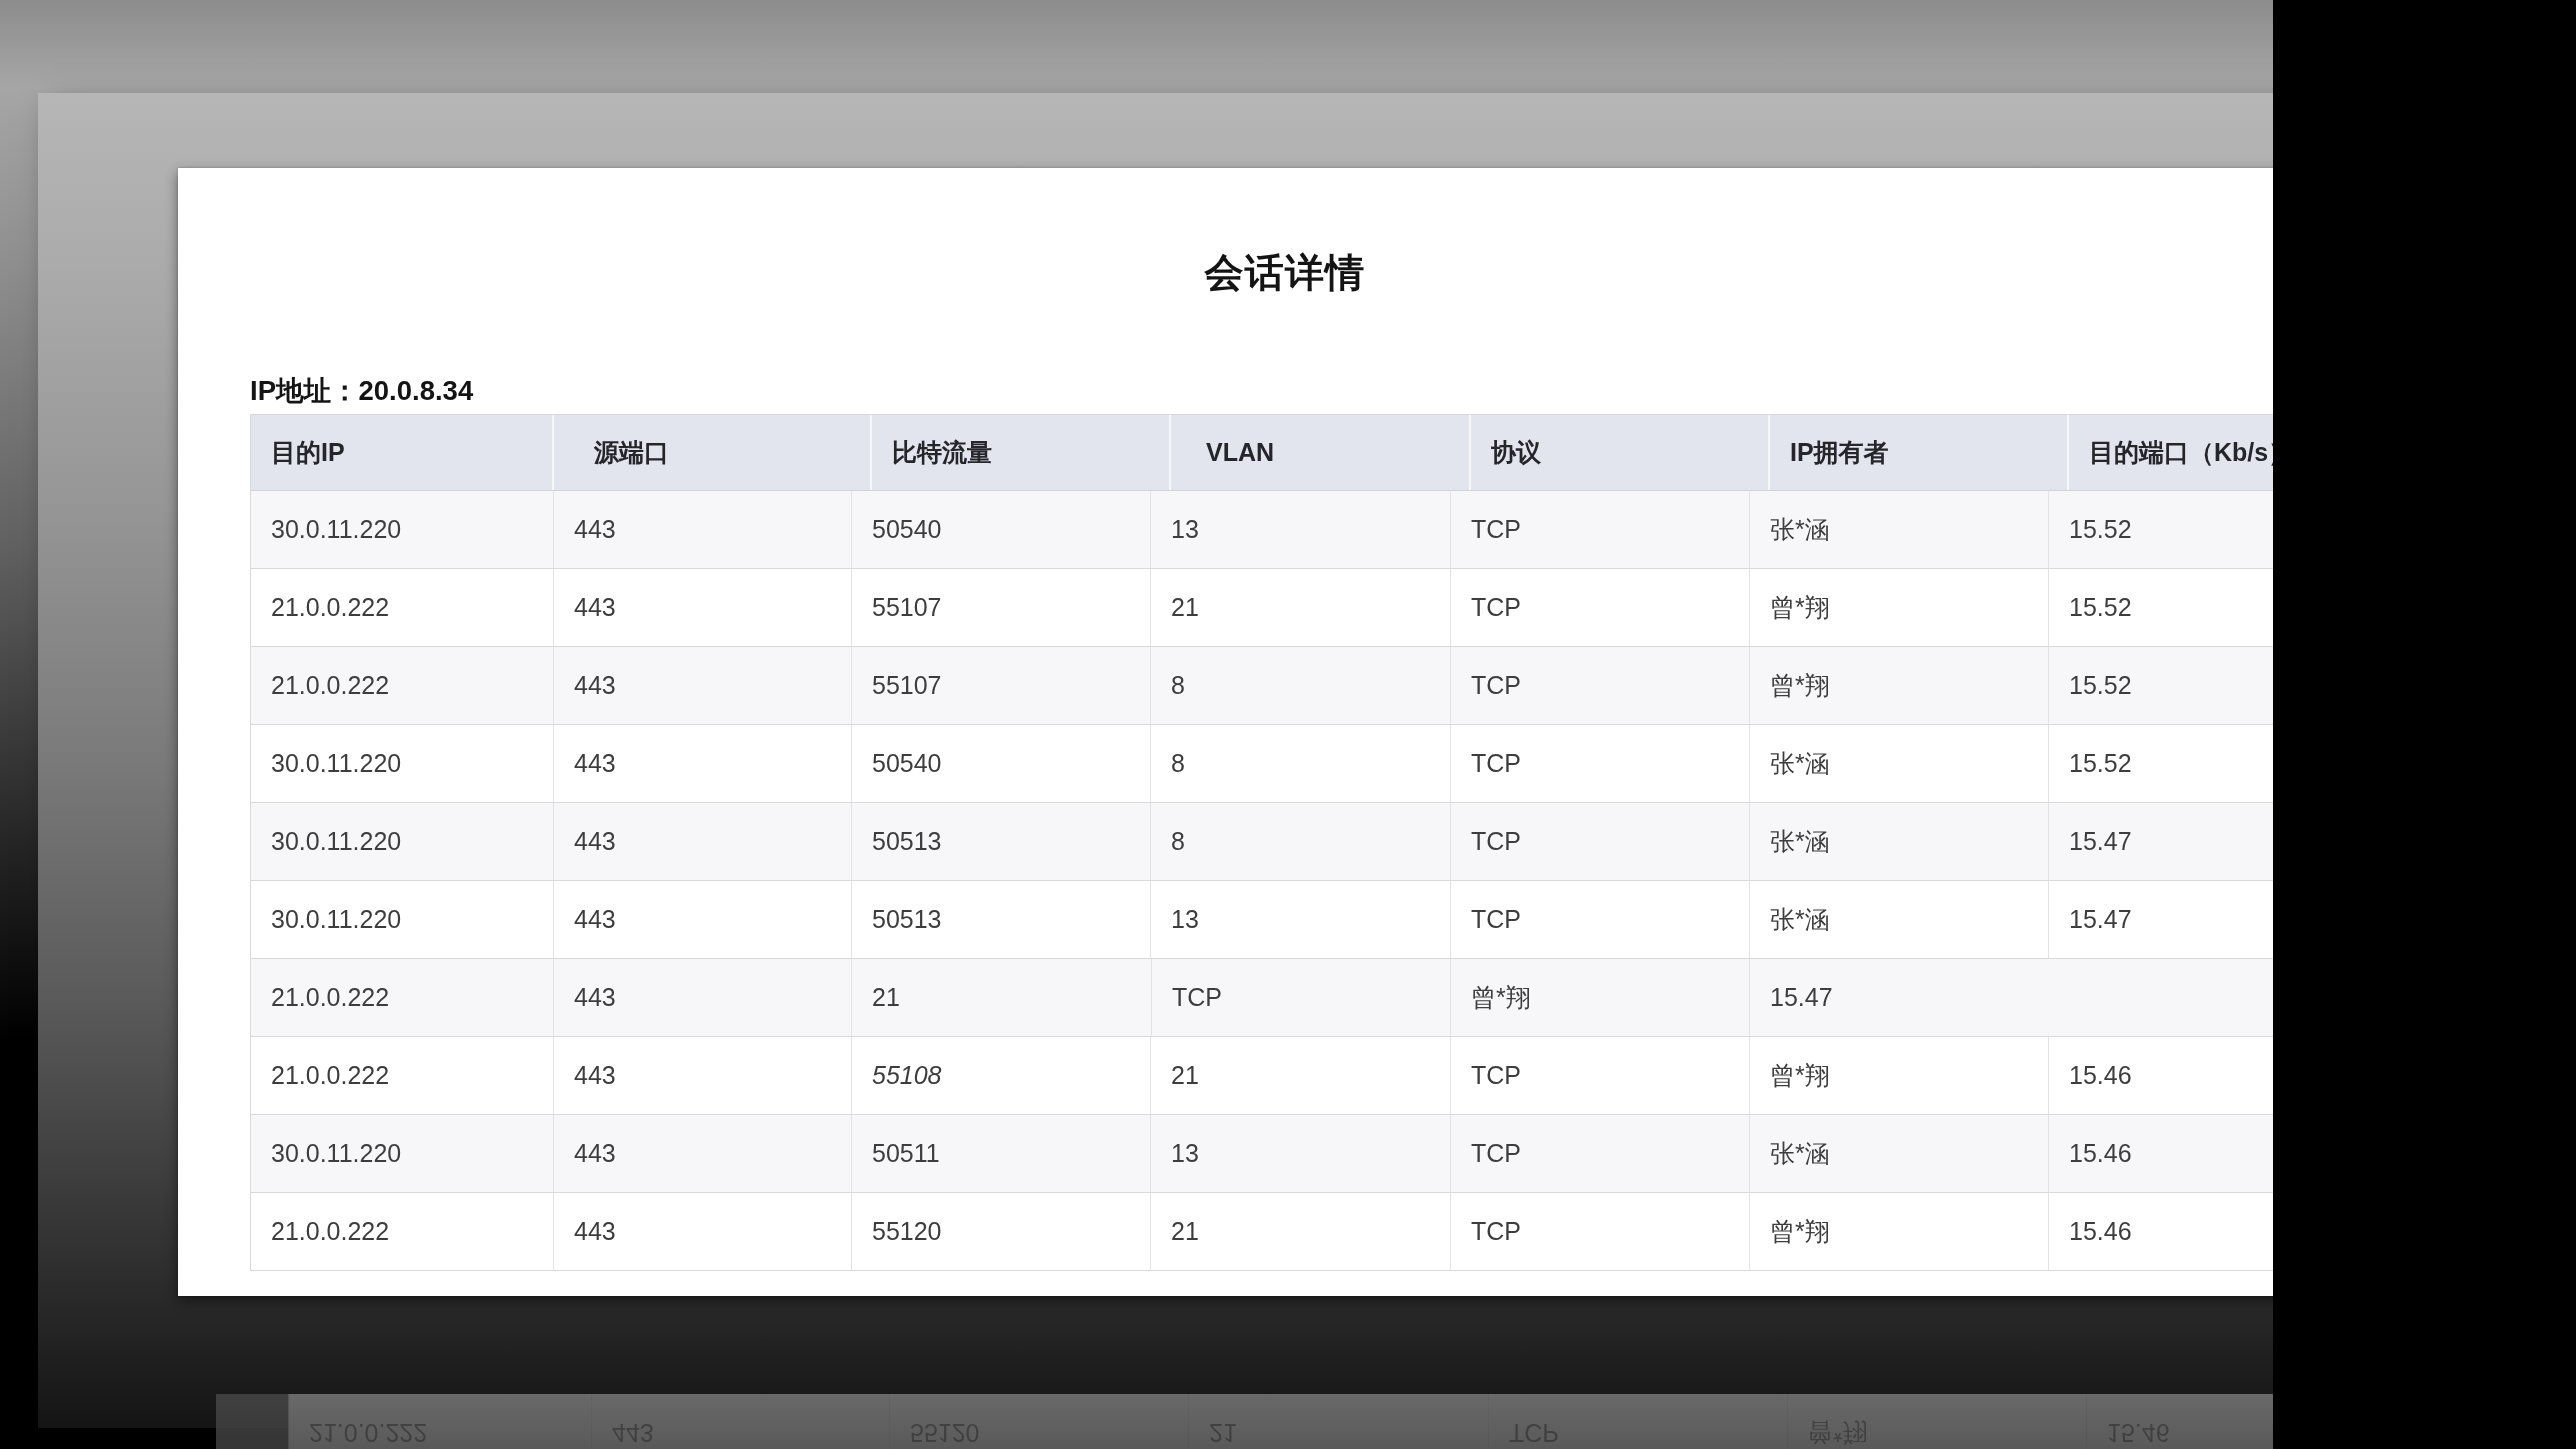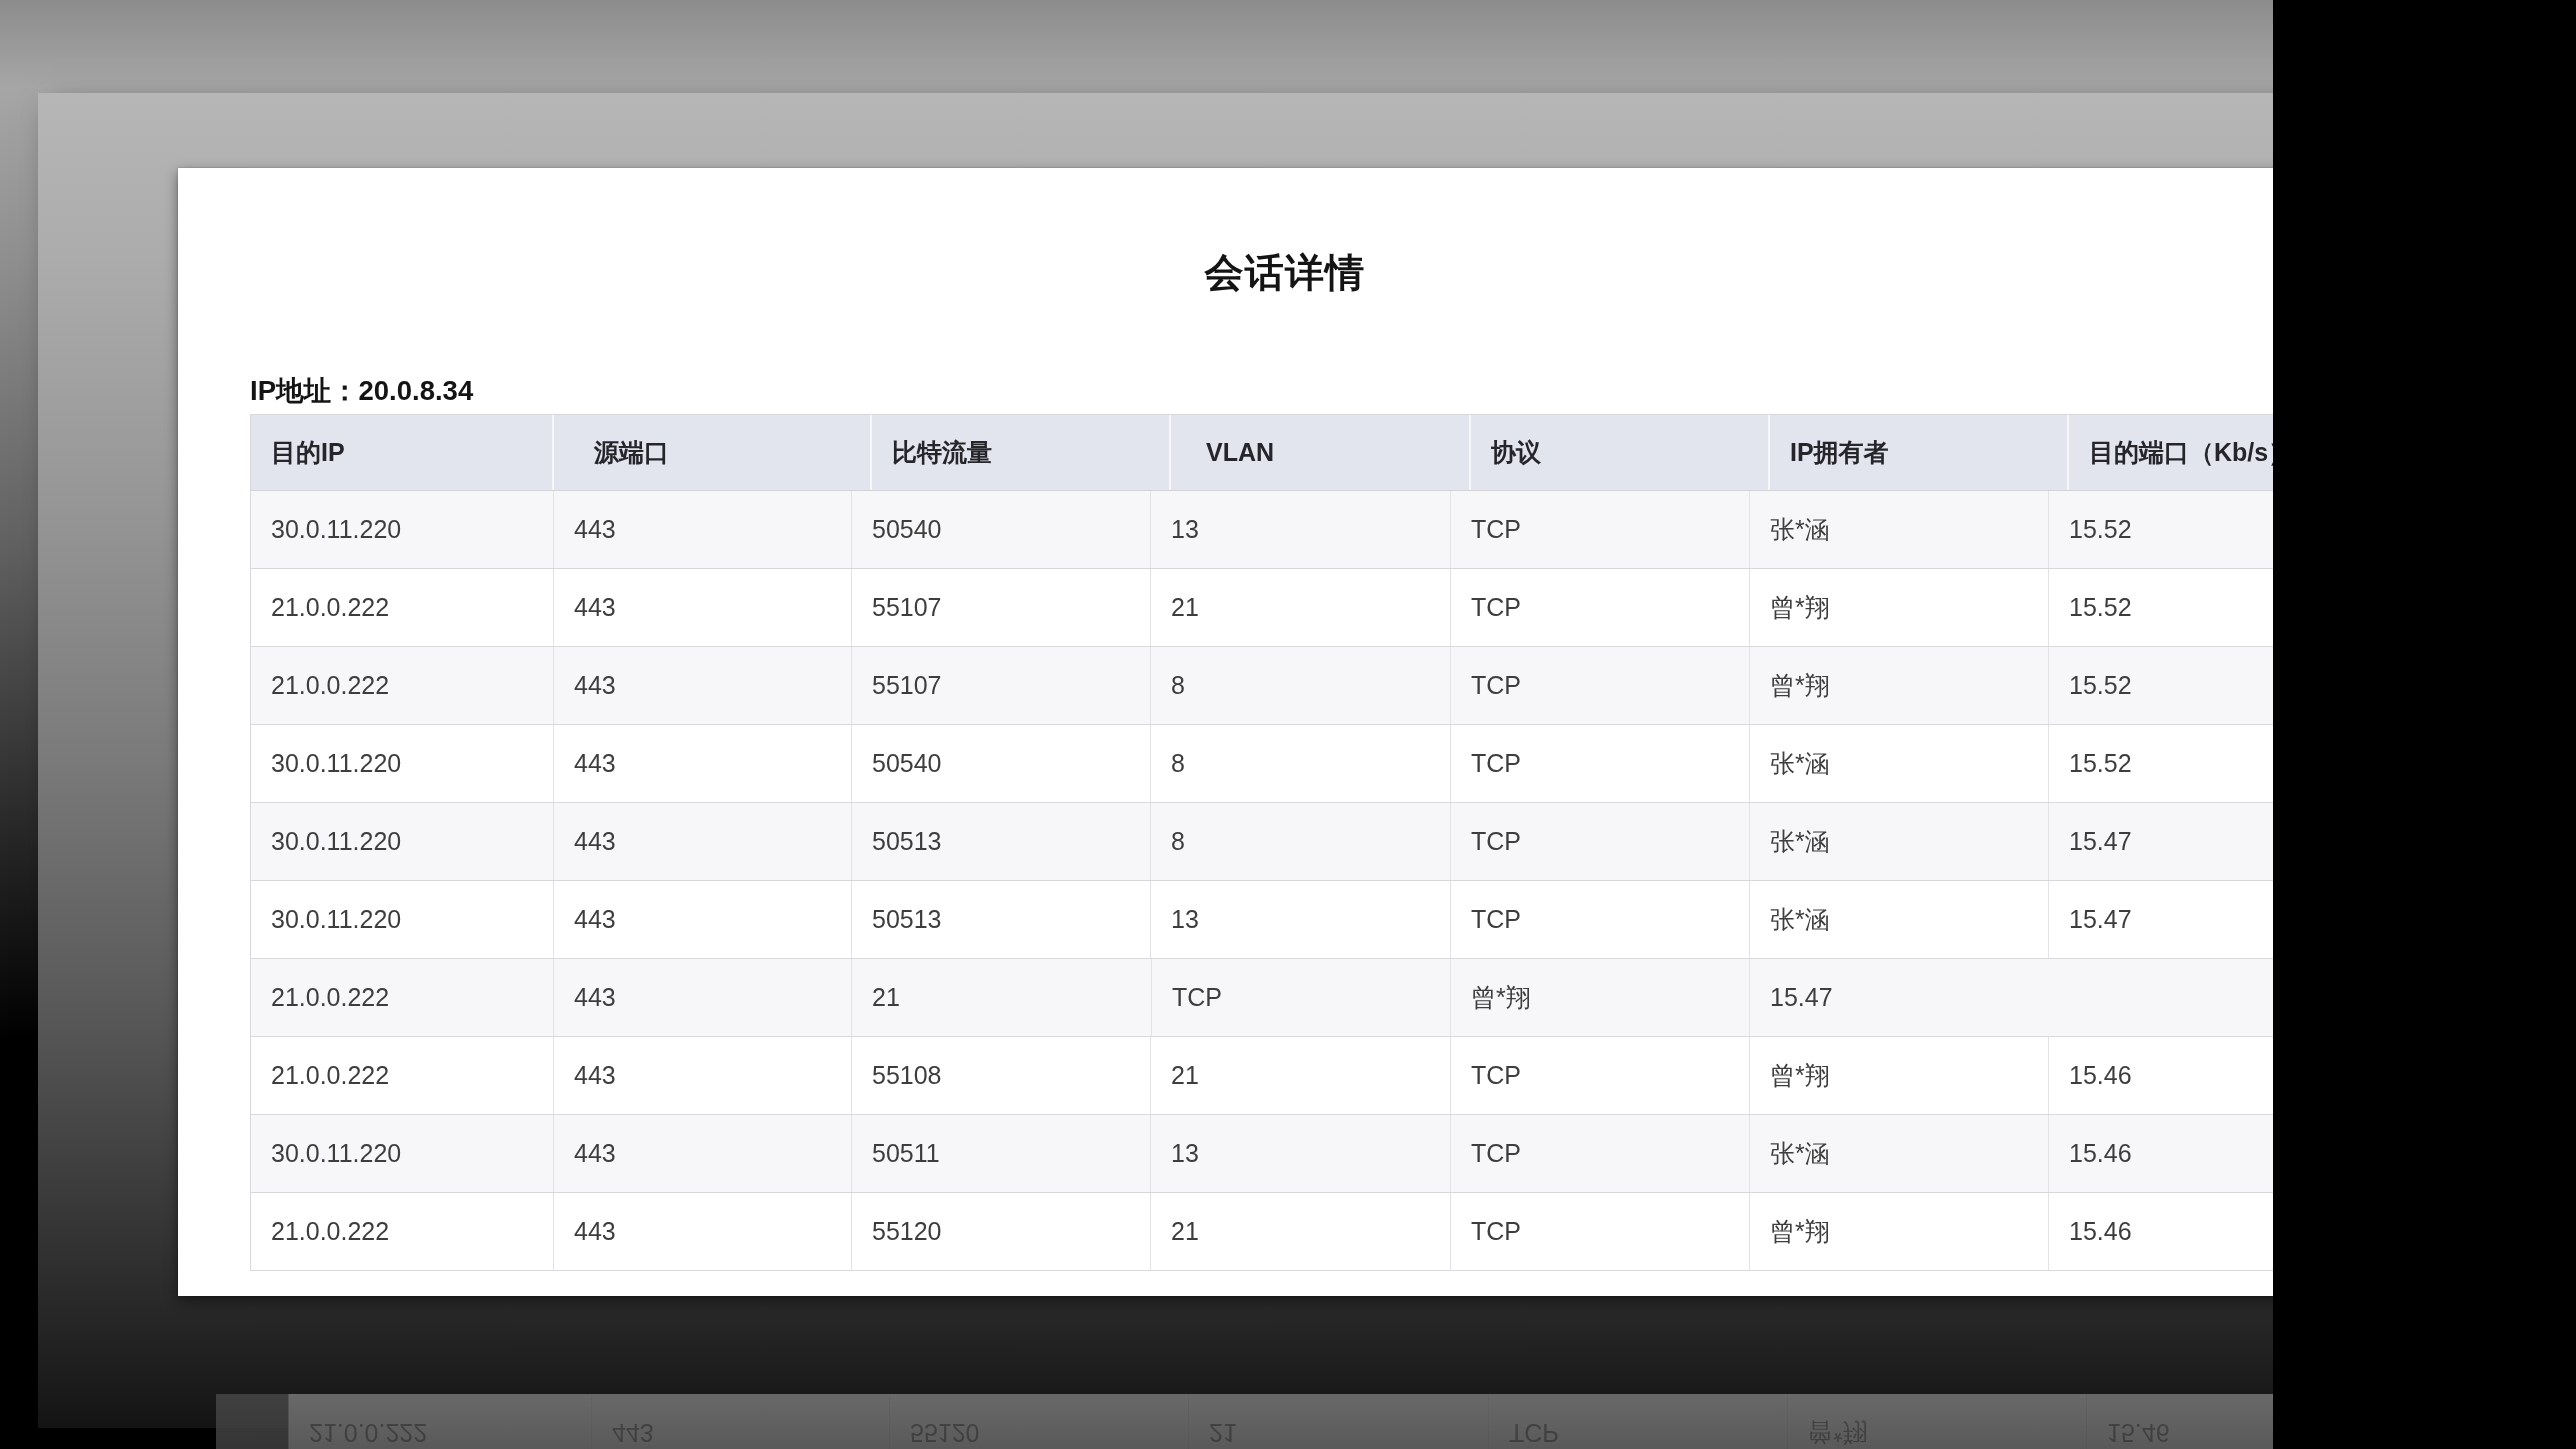--- a/index.html
+++ b/index.html
@@ -152,21 +152,21 @@
               <div class="td" style="width: 303px;">21.0.0.222</div>
               <div class="td" style="width: 298px;">443</div>
               <div class="td" style="width: 300px;">21</div>
               <div class="td" style="width: 299px;">TCP</div>
               <div class="td" style="width: 299px;">曾*翔</div>
               <div class="td" style="width: 266px;">15.47</div>
             </div>
             <div class="tr even">
               <div class="td" style="width: 303px;">21.0.0.222</div>
               <div class="td" style="width: 298px;">443</div>
-              <div class="td" style="width: 299px;">55108</div>
+              <div class="td" style="width: 299px; font-style: italic;">55108</div>
               <div class="td" style="width: 300px;">21</div>
               <div class="td" style="width: 299px;">TCP</div>
               <div class="td" style="width: 299px;">曾*翔</div>
               <div class="td" style="width: 266px;">15.46</div>
             </div>
             <div class="tr odd">
               <div class="td" style="width: 303px;">30.0.11.220</div>
               <div class="td" style="width: 298px;">443</div>
               <div class="td" style="width: 299px;">50511</div>
               <div class="td" style="width: 300px;">13</div>

